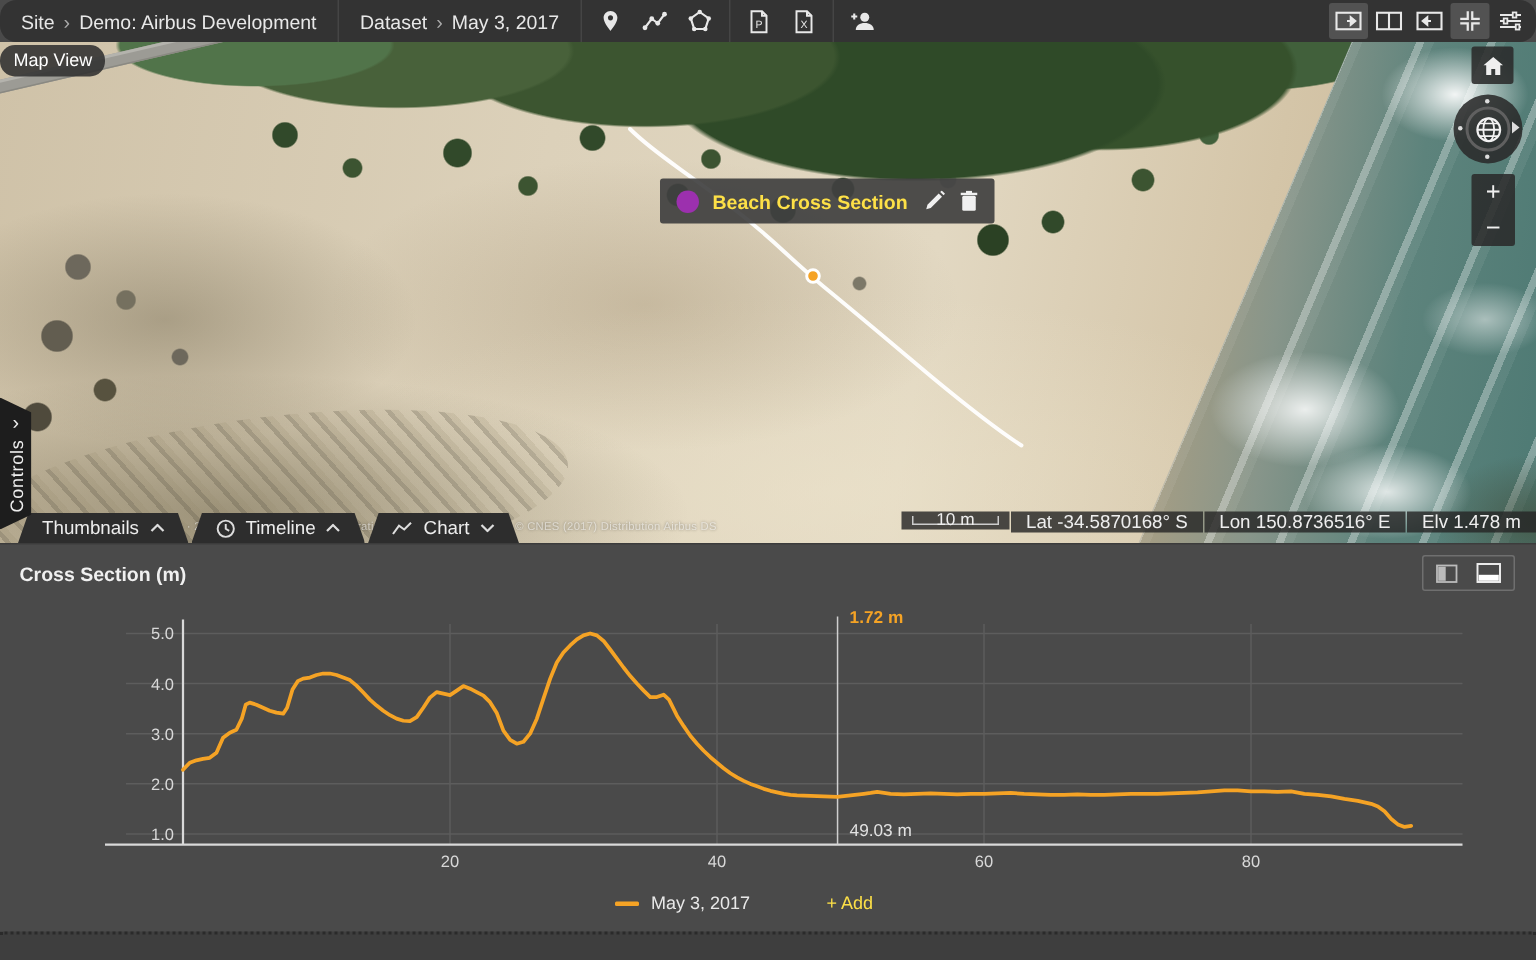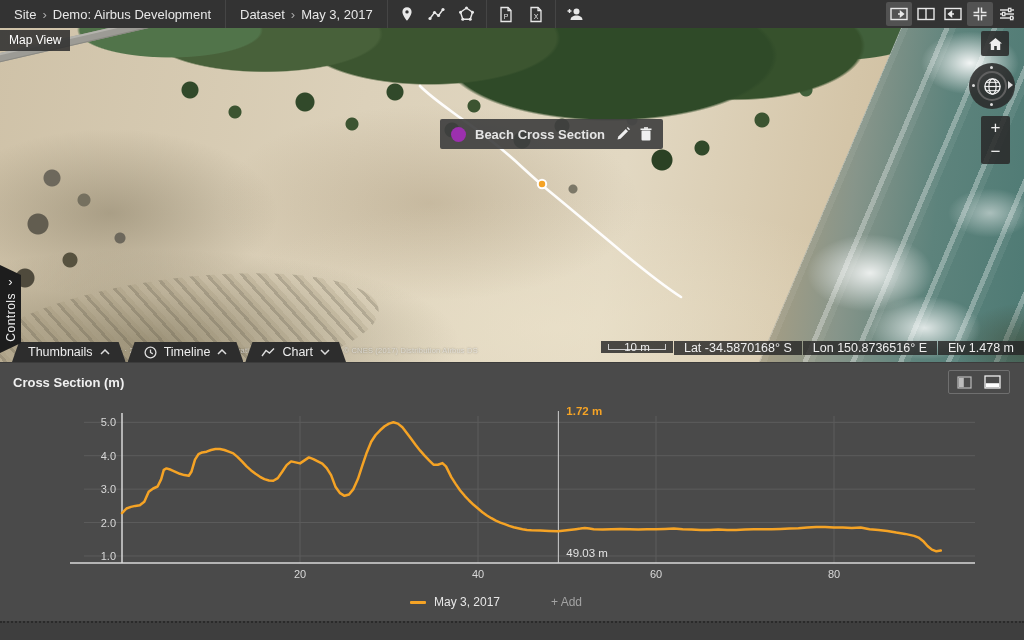--- a/index.html
+++ b/index.html
@@ -2,21 +2,21 @@
 <html><head>
 <meta charset="utf-8">
 <style>
   * { margin:0; padding:0; box-sizing:border-box; }
   html,body { width:1024px; height:640px; overflow:hidden; background:#4a4a4a;
               font-family:"Liberation Sans", sans-serif; }
   .app { position:absolute; top:0; left:0; width:1024px; height:640px; }
 
   
   .topbar { position:absolute; top:0; left:0; width:1024px; height:28px; background:#333;
-            display:flex; align-items:center; color:#e8e8e8; font-size:13px; z-index:50; }
+            display:flex; align-items:center; color:#e8e8e8; font-size:13px; z-index:50;border-radius:11px; }
   .tb-sec { display:flex; align-items:center; height:28px; padding:0 14px; gap:6px; white-space:nowrap; }
   .tb-sep { width:1px; height:28px; background:#454545; }
   .tb-chev { color:#aaa; font-size:13px; }
   .tb-icons { display:flex; align-items:center; gap:4px; padding:0 6px; }
   .tb-icobtn { width:26px; height:24px; display:flex; align-items:center; justify-content:center;
                border-radius:2px; cursor:pointer; }
   .tb-icobtn.active { background:#525252; }
   .tb-right { margin-left:auto; display:flex; align-items:center; gap:1px; padding-right:4px; }
   svg.ic { display:block; }
 
@@ -80,33 +80,33 @@
       radial-gradient(ellipse 70px 45px at 330px 35px, rgba(255,255,255,0.92), transparent 70%),
       radial-gradient(ellipse 90px 55px at 230px 245px, rgba(255,255,255,0.85), transparent 70%),
       radial-gradient(ellipse 80px 45px at 285px 300px, rgba(255,255,255,0.8), transparent 70%),
       radial-gradient(ellipse 60px 35px at 350px 185px, rgba(255,255,255,0.5), transparent 70%),
       radial-gradient(ellipse 90px 60px at 384px 320px, rgba(62,66,44,0.55), transparent 75%); }
 
   .map-attrib { position:absolute; left:28px; bottom:7px; font-size:7.5px; color:rgba(255,255,255,0.55);
     text-shadow:0 0 2px rgba(0,0,0,0.4); letter-spacing:.2px; }
 
   .map-view-label { position:absolute; top:2px; left:0; background:rgba(48,48,48,0.88); color:#fff;
-    font-size:12px; padding:3px 9px 4px; }
+    font-size:12px; padding:3px 9px 4px;border-radius:10px; }
 
   .controls-tab { position:absolute; left:0; top:237px; width:21px; height:88px; background:#1d1d1d;
     clip-path:polygon(0 0, 100% 10px, 100% calc(100% - 10px), 0 100%);
     display:flex; flex-direction:column; align-items:center; justify-content:center; gap:6px;
     color:#eee; cursor:pointer; z-index:20; }
   .controls-tab .chev { font-size:13px; line-height:10px; }
   .controls-tab .vtext { writing-mode:vertical-rl; transform:rotate(180deg); font-size:12px; letter-spacing:.5px; }
 
   .anno-tip { position:absolute; left:440px; top:91px; height:30px; background:rgba(64,64,64,0.92);
     border-radius:2px; display:flex; align-items:center; gap:9px; padding:0 11px; z-index:15; }
   .anno-dot { width:15px; height:15px; border-radius:50%; }
-  .anno-label { color:#e5e5e5; font-size:13px; font-weight:bold; white-space:nowrap; }
+  .anno-label { color:#fde047; font-size:13px; font-weight:bold; white-space:nowrap; }
   .anno-act { display:flex; align-items:center; gap:10px; margin-left:2px; }
 
   .mapctl { position:absolute; background:rgba(42,42,42,0.88); color:#efefef; z-index:18; }
   .ctl-home { left:981px; top:3px; width:28px; height:25px; border-radius:2px;
     display:flex; align-items:center; justify-content:center; cursor:pointer; }
   .ctl-compass { left:969px; top:35px; width:46px; height:46px; border-radius:50%;
     display:flex; align-items:center; justify-content:center; cursor:pointer; }
   .ctl-compass .ring { position:absolute; left:8px; top:8px; width:30px; height:30px; border-radius:50%;
     border:2px solid #606060; }
   .ctl-compass .dot { position:absolute; width:3px; height:3px; border-radius:50%; background:#ddd; }
@@ -136,21 +136,21 @@
   .chartpanel { position:absolute; top:362px; left:0; width:1024px; height:259px; background:#4a4a4a;
     border-top:1px solid #3c3c3c; }
   .cp-title { position:absolute; left:13px; top:12px; color:#f0f0f0; font-size:13px; font-weight:bold; }
   .cp-layouts { position:absolute; right:14px; top:7px; border:1px solid #6f6f6f; border-radius:2px;
     display:flex; align-items:center; gap:12px; padding:4px 8px; }
   .cp-layouts .lbtn { cursor:pointer; display:flex; }
   #chart-svg { position:absolute; left:0; top:34px; width:1024px; height:200px; }
   .legend-row { position:absolute; left:410px; top:232px; display:flex; align-items:center; gap:8px;
     color:#e8e8e8; font-size:12px; cursor:pointer; }
   .legend-dash { width:16px; height:3px; border-radius:1px; }
-  .add-series { position:absolute; left:551px; top:232px; color:#a3a3a3; font-size:12px; cursor:pointer;text-align:center; }
+  .add-series { position:absolute; left:551px; top:232px; color:#fde047; font-size:12px; cursor:pointer;text-align:center; }
 
   .bottomstrip { position:absolute; top:621px; left:0; width:1024px; height:19px; background:#3e3e3e;
     border-top:2px dotted #2a2a2a; }
 </style>
 </head>
 <body>
 
 <div class="app">
 
   <div class="topbar">

